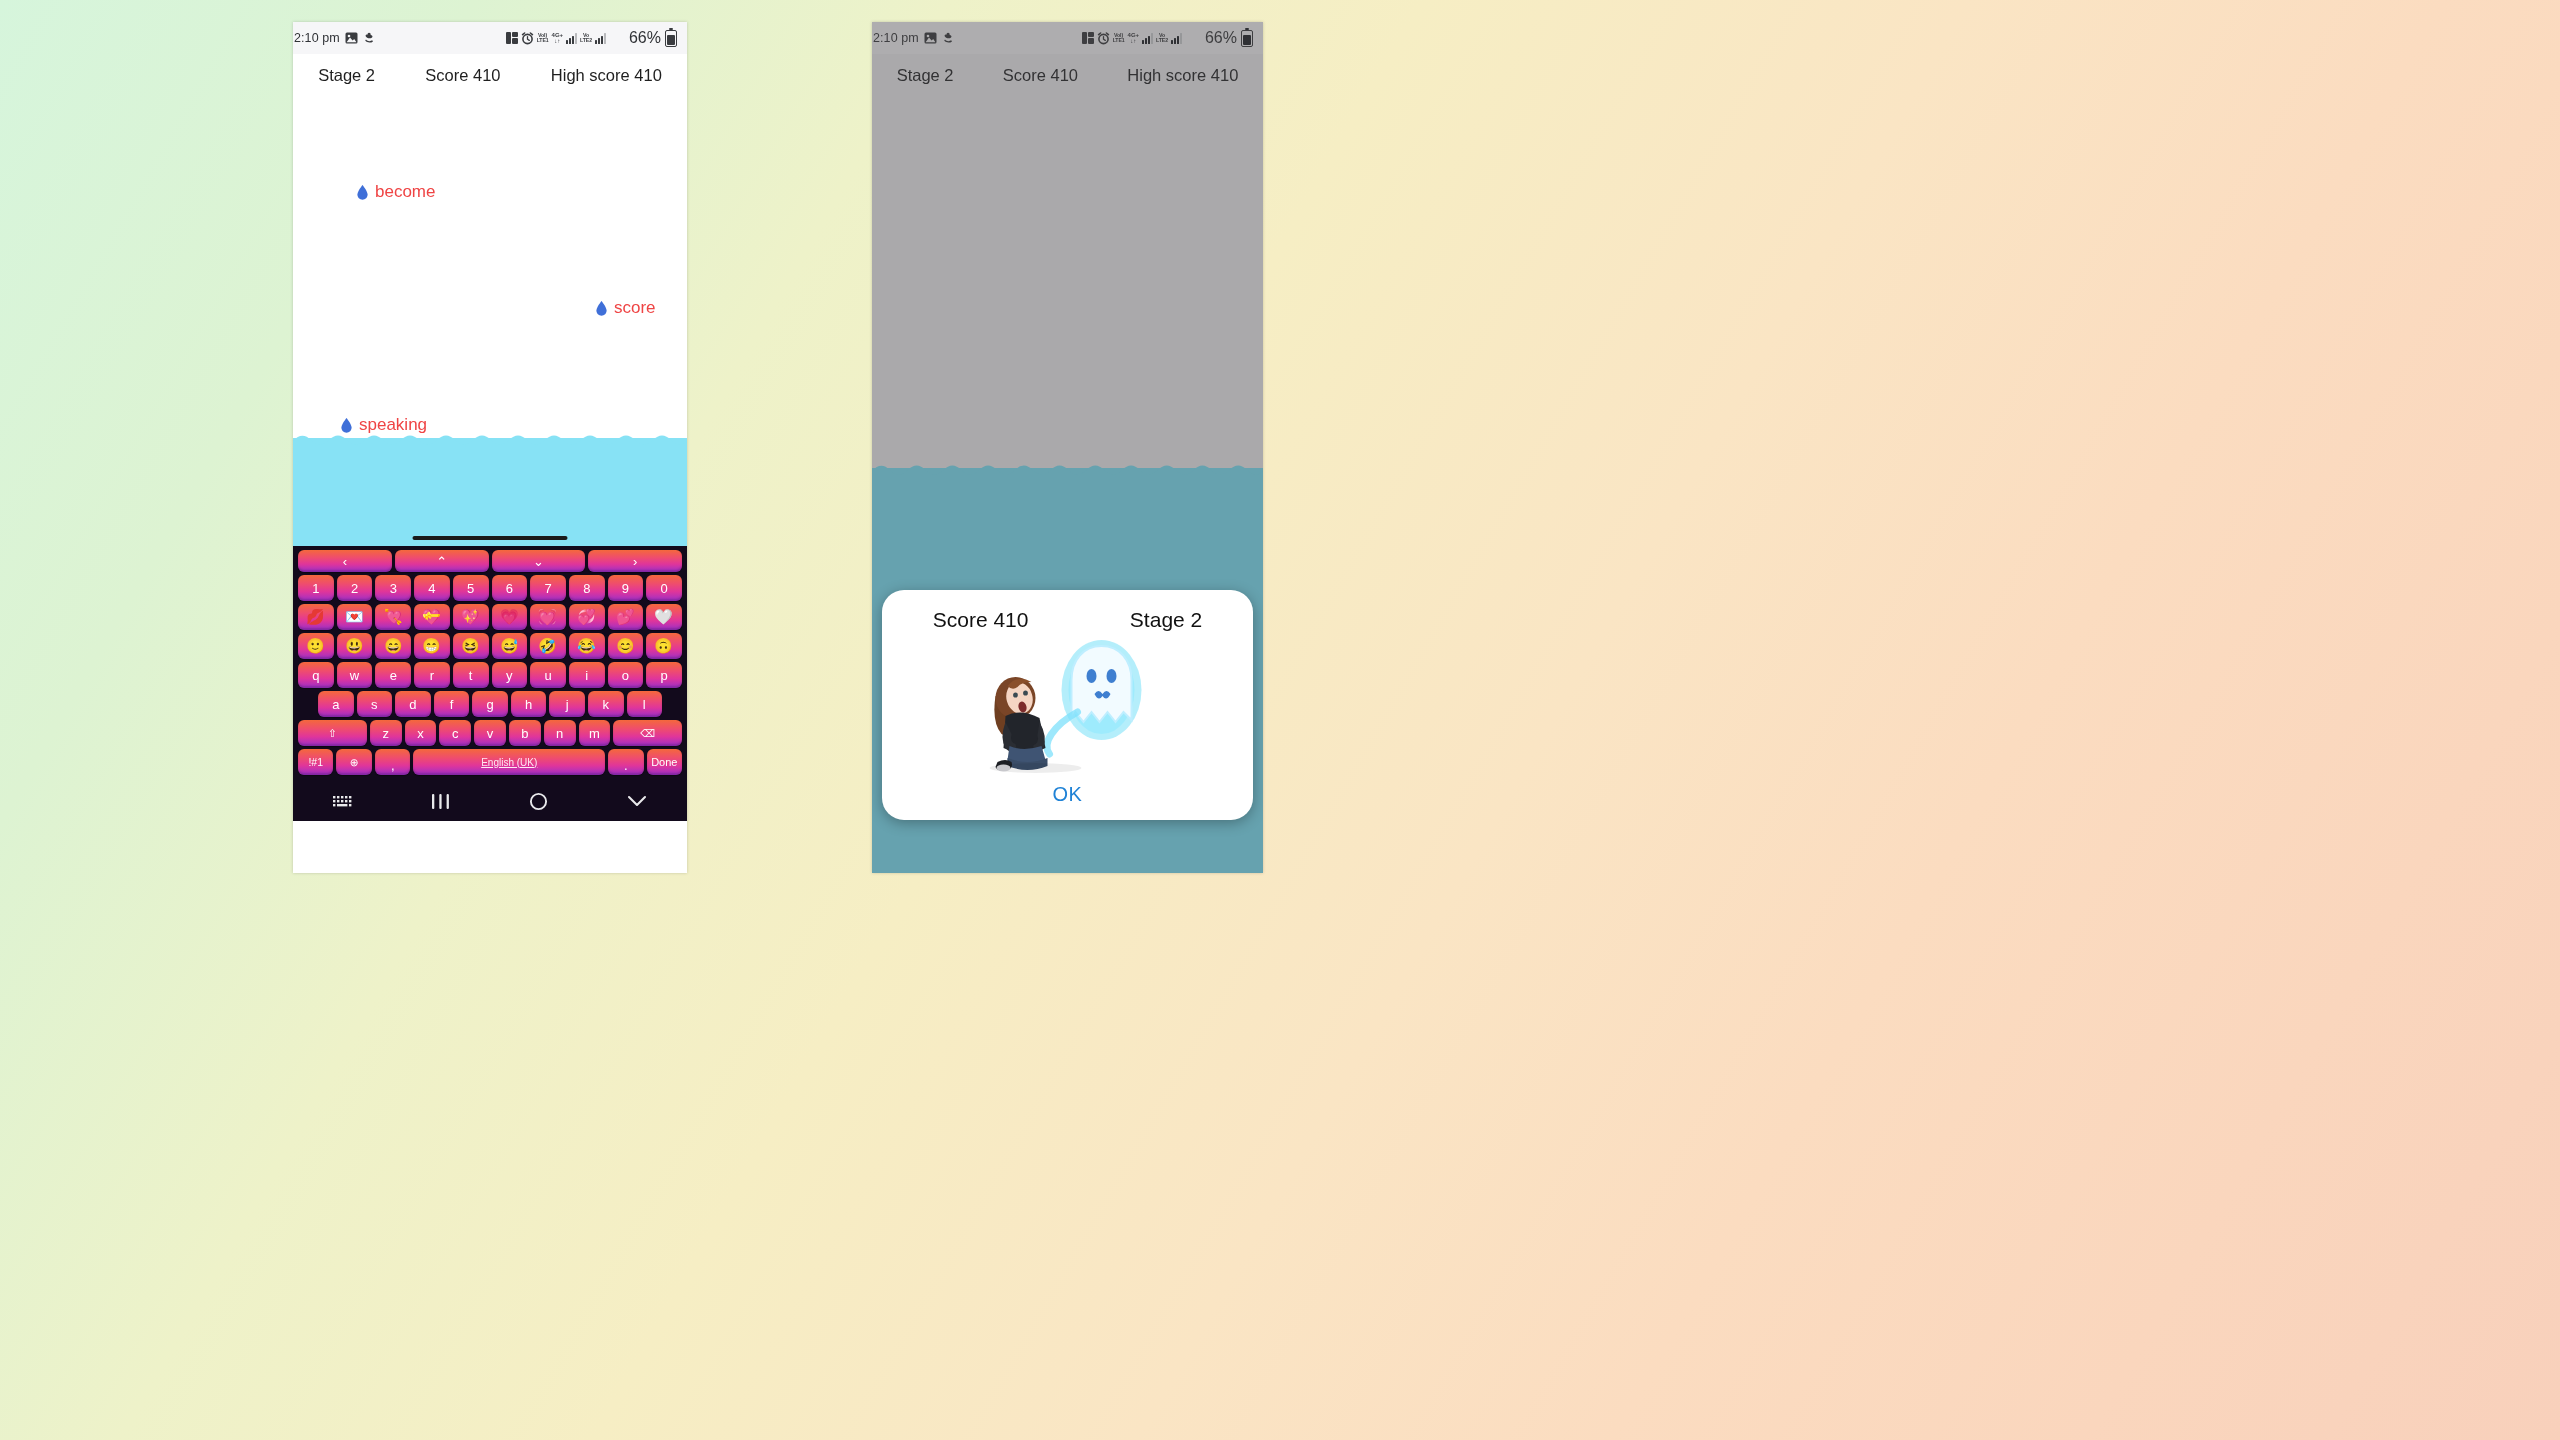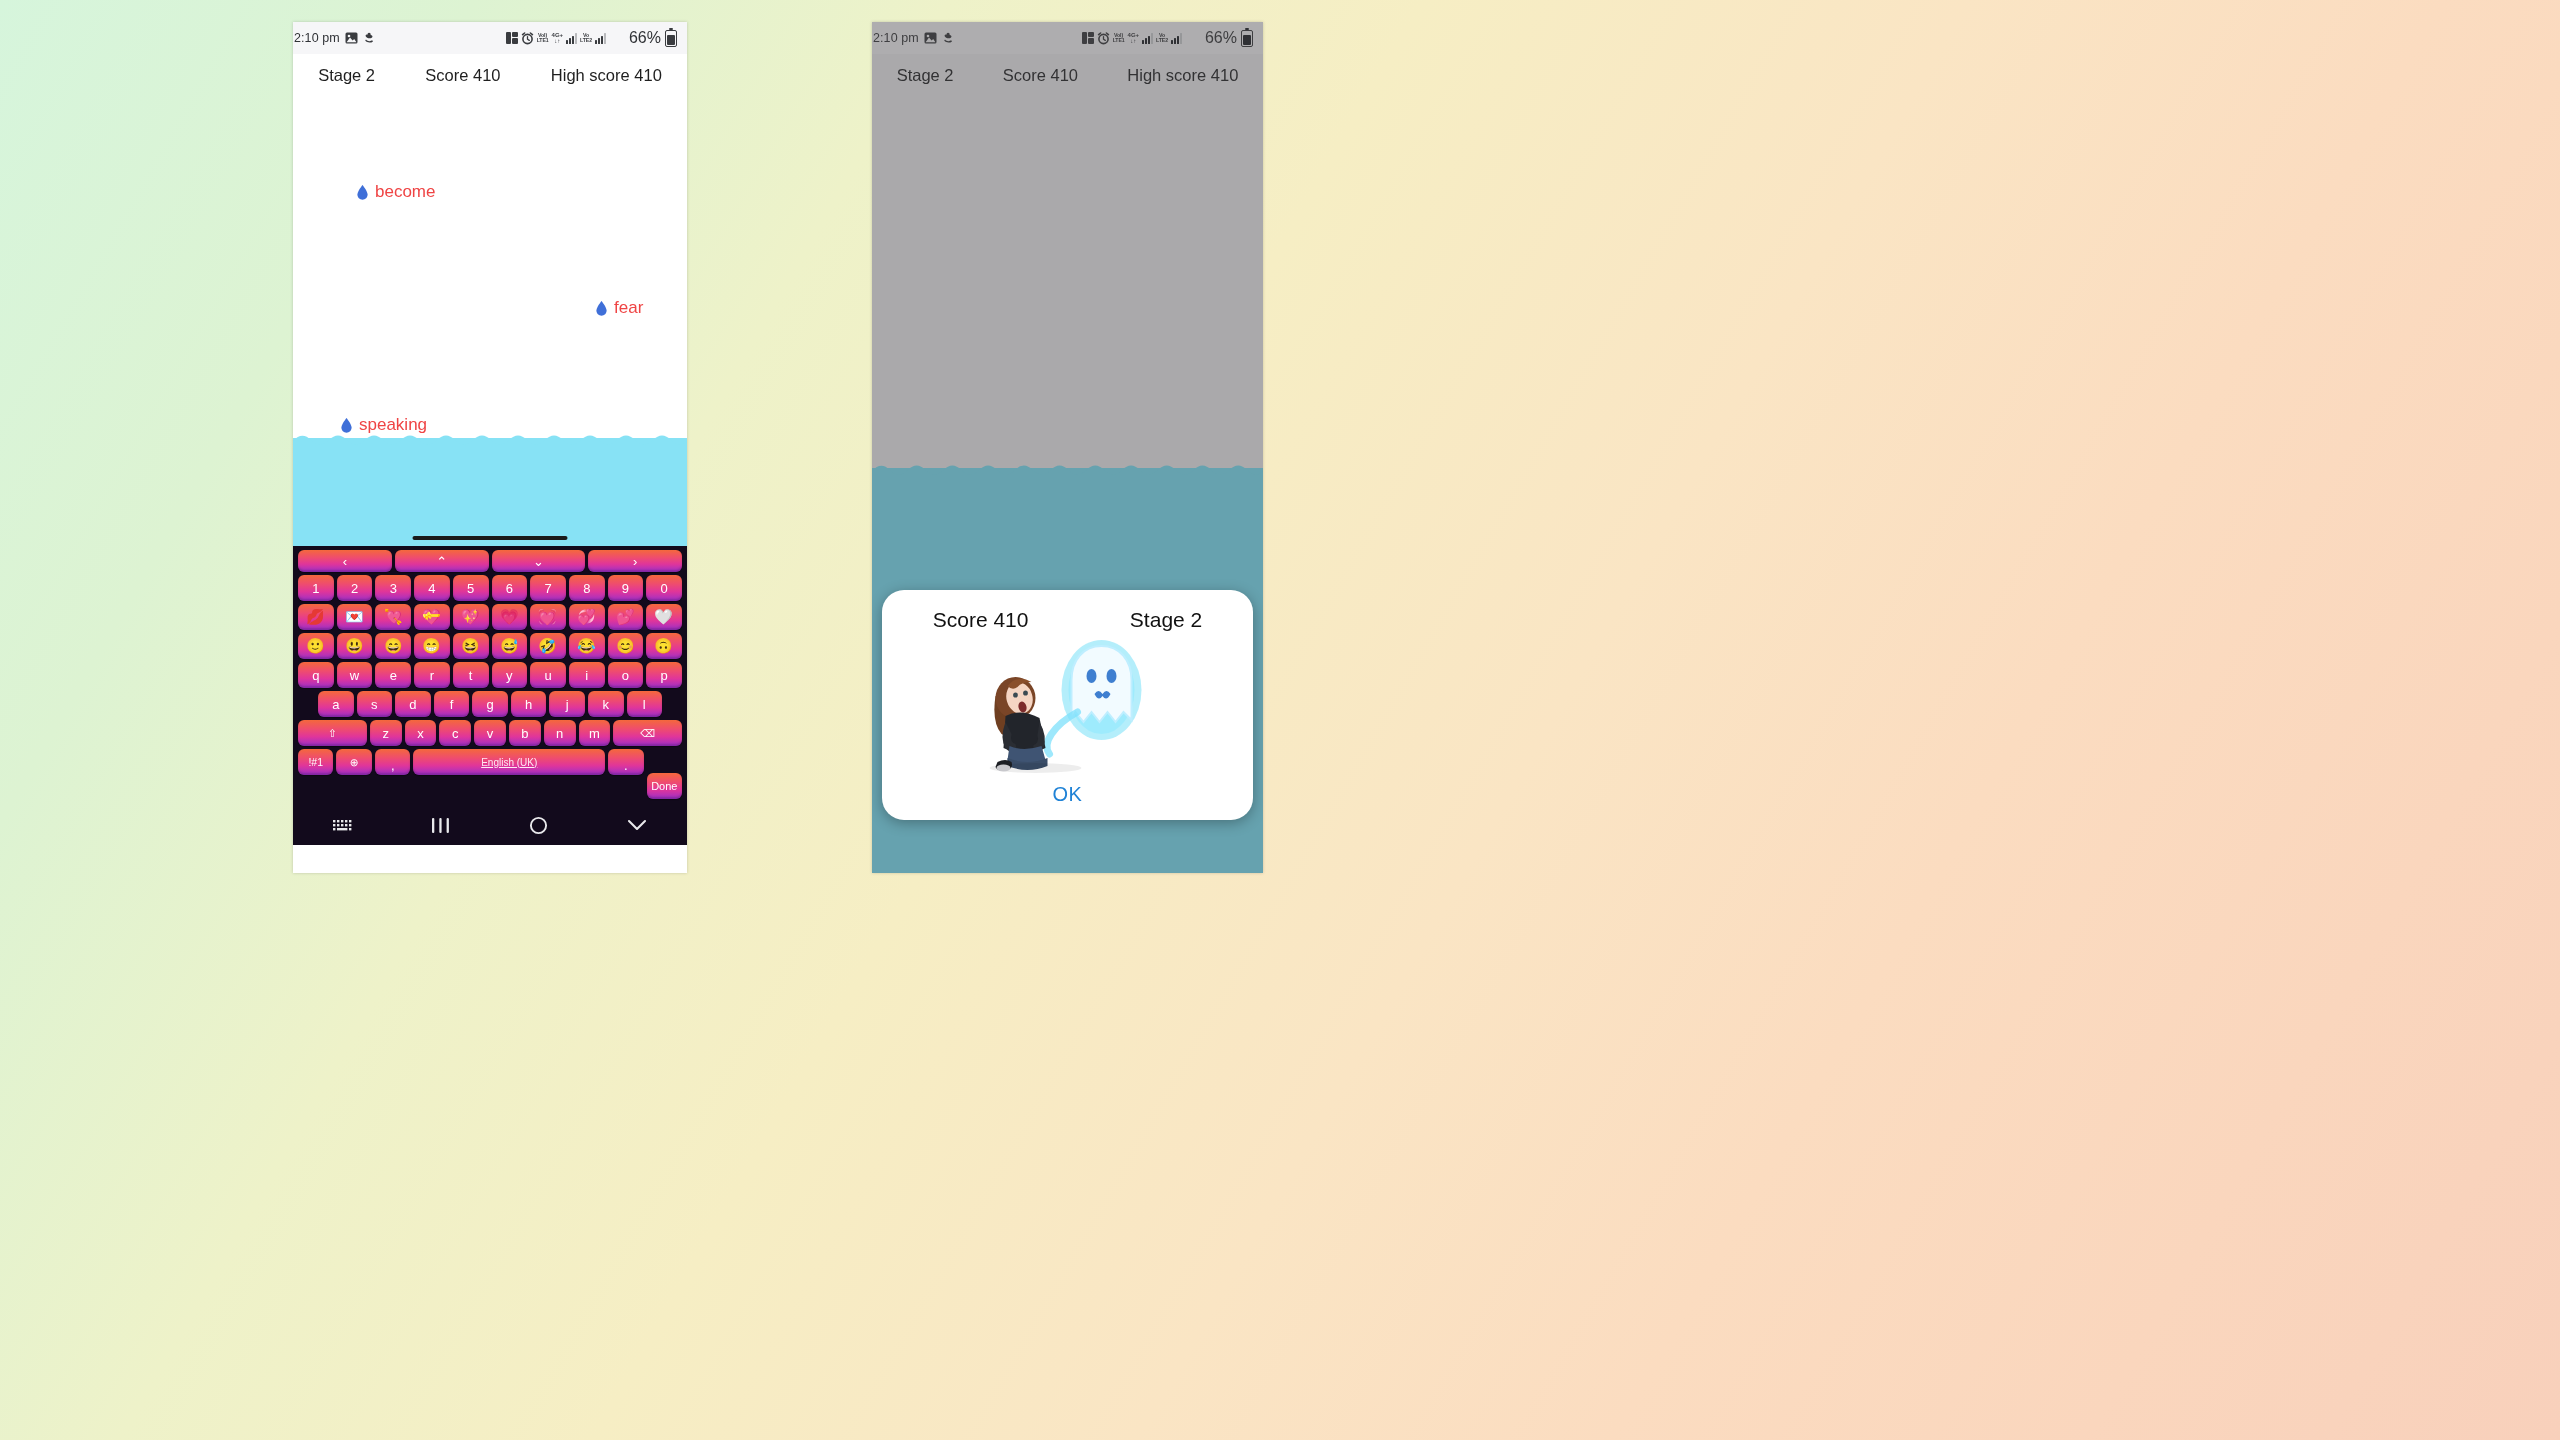--- a/index.html
+++ b/index.html
@@ -211,21 +211,21 @@
     box-shadow: inset 0 -2px 2px rgba(0,0,0,.18), 0 1px 1px rgba(0,0,0,.35);
     user-select: none;
     overflow: hidden;
   }
   .krow.nav .key { height: 22px; font-size: 13px; }
   .krow.emoji .key { font-size: 15px; }
   .krow.bottom .key { height: 26px; }
   .key.wide2 { flex: 2 1 0; }
   .key.space { flex: 5.4 1 0; font-size: 10px; color: #ffe9f3; text-decoration: underline; }
   .key.small { font-size: 10.5px; }
-  .key.done { font-size: 11px; margin-top: 24px; }
+  .key.done { font-size: 11px; }
   .key.punct { align-items: flex-end; padding-bottom: 2px; box-sizing: border-box; }
 
   
   .navbar {
     height: 40px;
     background: #120a1c;
     display: flex;
     align-items: center;
     justify-content: space-around;
     color: #e9e9ec;
@@ -368,21 +368,21 @@
         <svg class="drop" viewBox="0 0 11 15">
             <path d="M5.5 0 C5.5 0 10.6 6.3 10.6 9.6 C10.6 12.5 8.3 14.8 5.5 14.8 C2.7 14.8 0.4 12.5 0.4 9.6 C0.4 6.3 5.5 0 5.5 0 Z" fill="#3f6fd8"></path>
           </svg>
         <span>become</span>
       </div>
 
       <div class="word" id="w1" style="left: 303px; top: 202px;">
         <svg class="drop" viewBox="0 0 11 15">
             <path d="M5.5 0 C5.5 0 10.6 6.3 10.6 9.6 C10.6 12.5 8.3 14.8 5.5 14.8 C2.7 14.8 0.4 12.5 0.4 9.6 C0.4 6.3 5.5 0 5.5 0 Z" fill="#3f6fd8"></path>
           </svg>
-        <span>fear</span>
+        <span>score</span>
       </div>
 
       <div class="word" id="w2" style="left: 48px; top: 319px;">
         <svg class="drop" viewBox="0 0 11 15">
             <path d="M5.5 0 C5.5 0 10.6 6.3 10.6 9.6 C10.6 12.5 8.3 14.8 5.5 14.8 C2.7 14.8 0.4 12.5 0.4 9.6 C0.4 6.3 5.5 0 5.5 0 Z" fill="#3f6fd8"></path>
           </svg>
         <span>speaking</span>
       </div>
 
       <div class="word" id="w3" style="z-index: 3; left: 209px; top: 435px; margin-top: 40px;">

